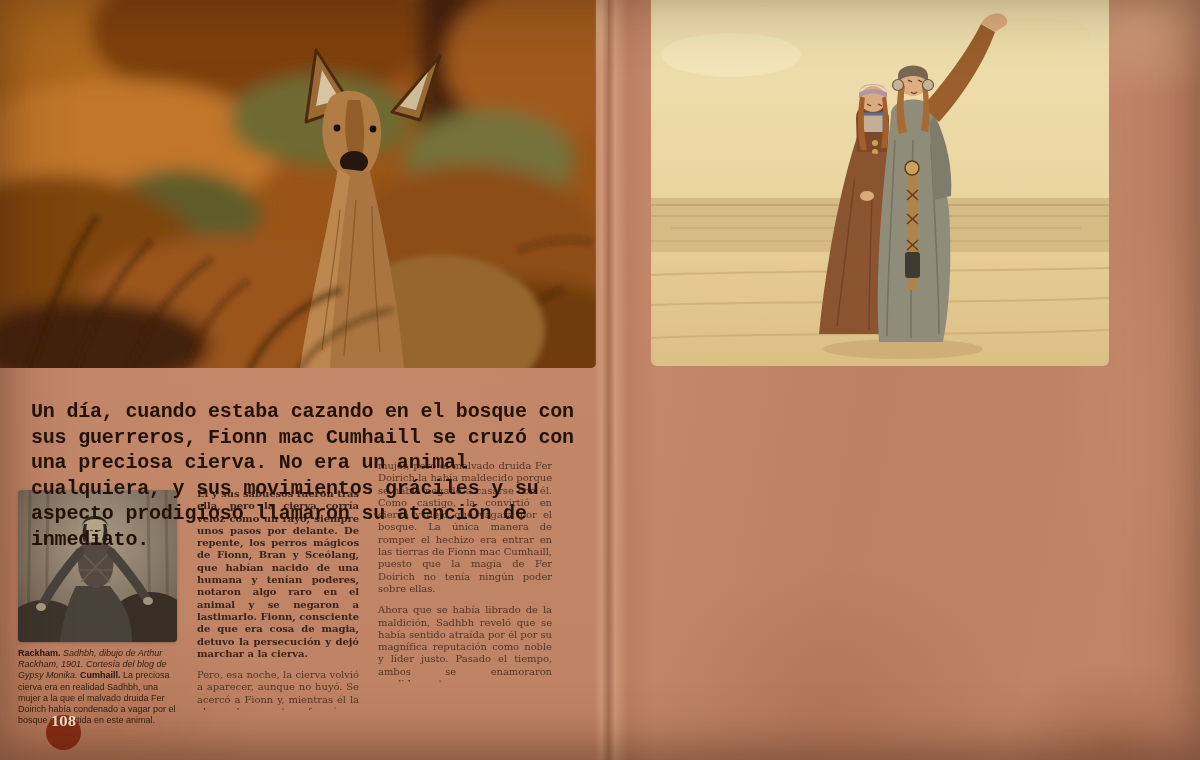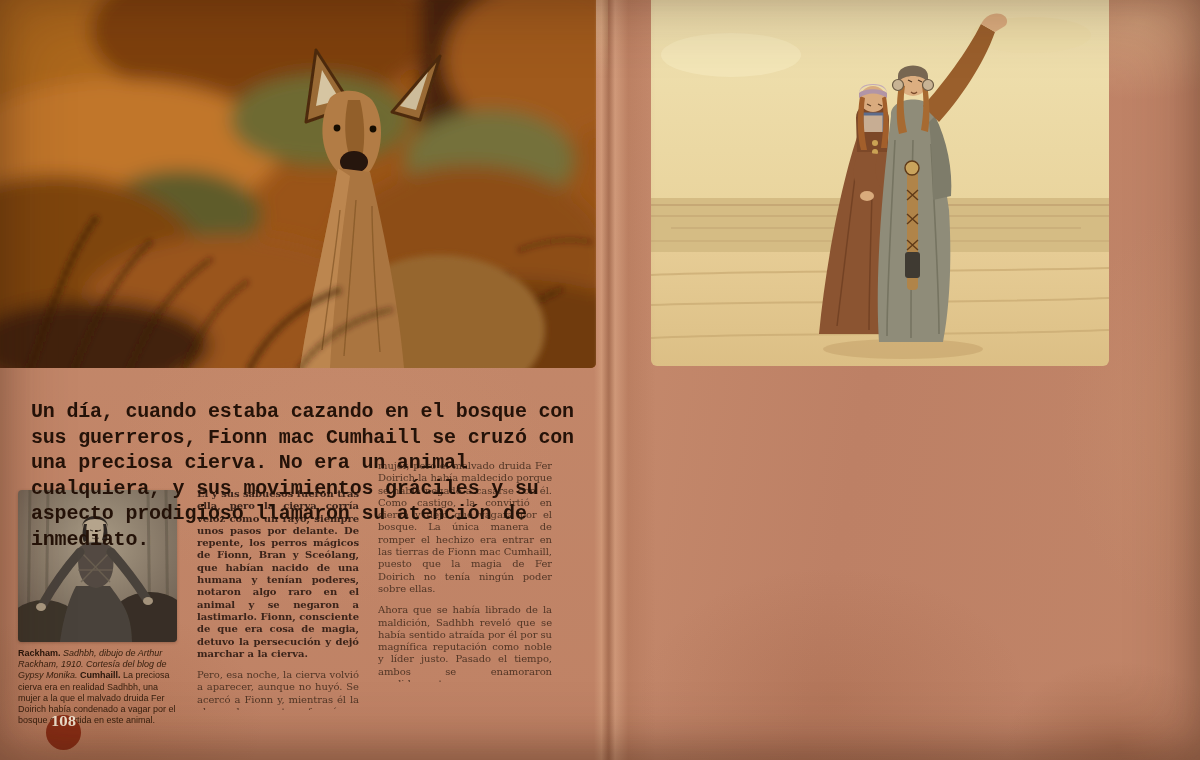--- a/index.html
+++ b/index.html
@@ -162,21 +162,21 @@
           <path d="M66,34 C64,42 64,48 66,52 L70,50 C68,44 68,38 69,34 Z" fill="#2e2720"></path>
           <path d="M88,34 C90,42 90,48 88,52 L84,50 C86,44 86,38 85,34 Z" fill="#2e2720"></path>
           <path d="M72,40 L75,41 M80,41 L83,40" stroke="#473c30" stroke-width="1.2"></path>
           <path d="M74,48 C76,49 79,49 81,48" stroke="#5d5044" stroke-width="1" fill="none"></path>
         </g>
       </svg>
     </figure>
 
     <p class="caption caption-left">
       <b>Rackham.</b>
-      <i>Sadhbh, dibujo de Arthur Rackham, 1910. Cortesía del blog de Gypsy Monika.</i>
+      <i>Sadhbh, dibujo de Arthur Rackham, 1901. Cortesía del blog de Gypsy Monika.</i>
       <b>Cumhaill.</b>
       <span>La preciosa cierva era en realidad Sadhbh, una mujer a la que el malvado druida Fer Doirich había condenado a vagar por el bosque convertida en este animal.</span>
     </p>
 
     <div class="col colB">
       <p class="lead-bold">Él y sus sabuesos fueron tras ella, pero la cierva corría veloz como un rayo, siempre unos pasos por delante. De repente, los perros mágicos de Fionn, Bran y Sceólang, que habían nacido de una humana y tenían poderes, notaron algo raro en el animal y se negaron a lastimarlo. Fionn, consciente de que era cosa de magia, detuvo la persecución y dejó marchar a la cierva.</p>
       <p>Pero, esa noche, la cierva volvió a aparecer, aunque no huyó. Se acercó a Fionn y, mientras él la observaba, se transformó en una hermosa mujer delante de sus ojos. Se llamaba Sadhbh, y le contó su trágica historia. En realidad Sadhbh era una</p>
     </div>
 
     <div class="col colC">

